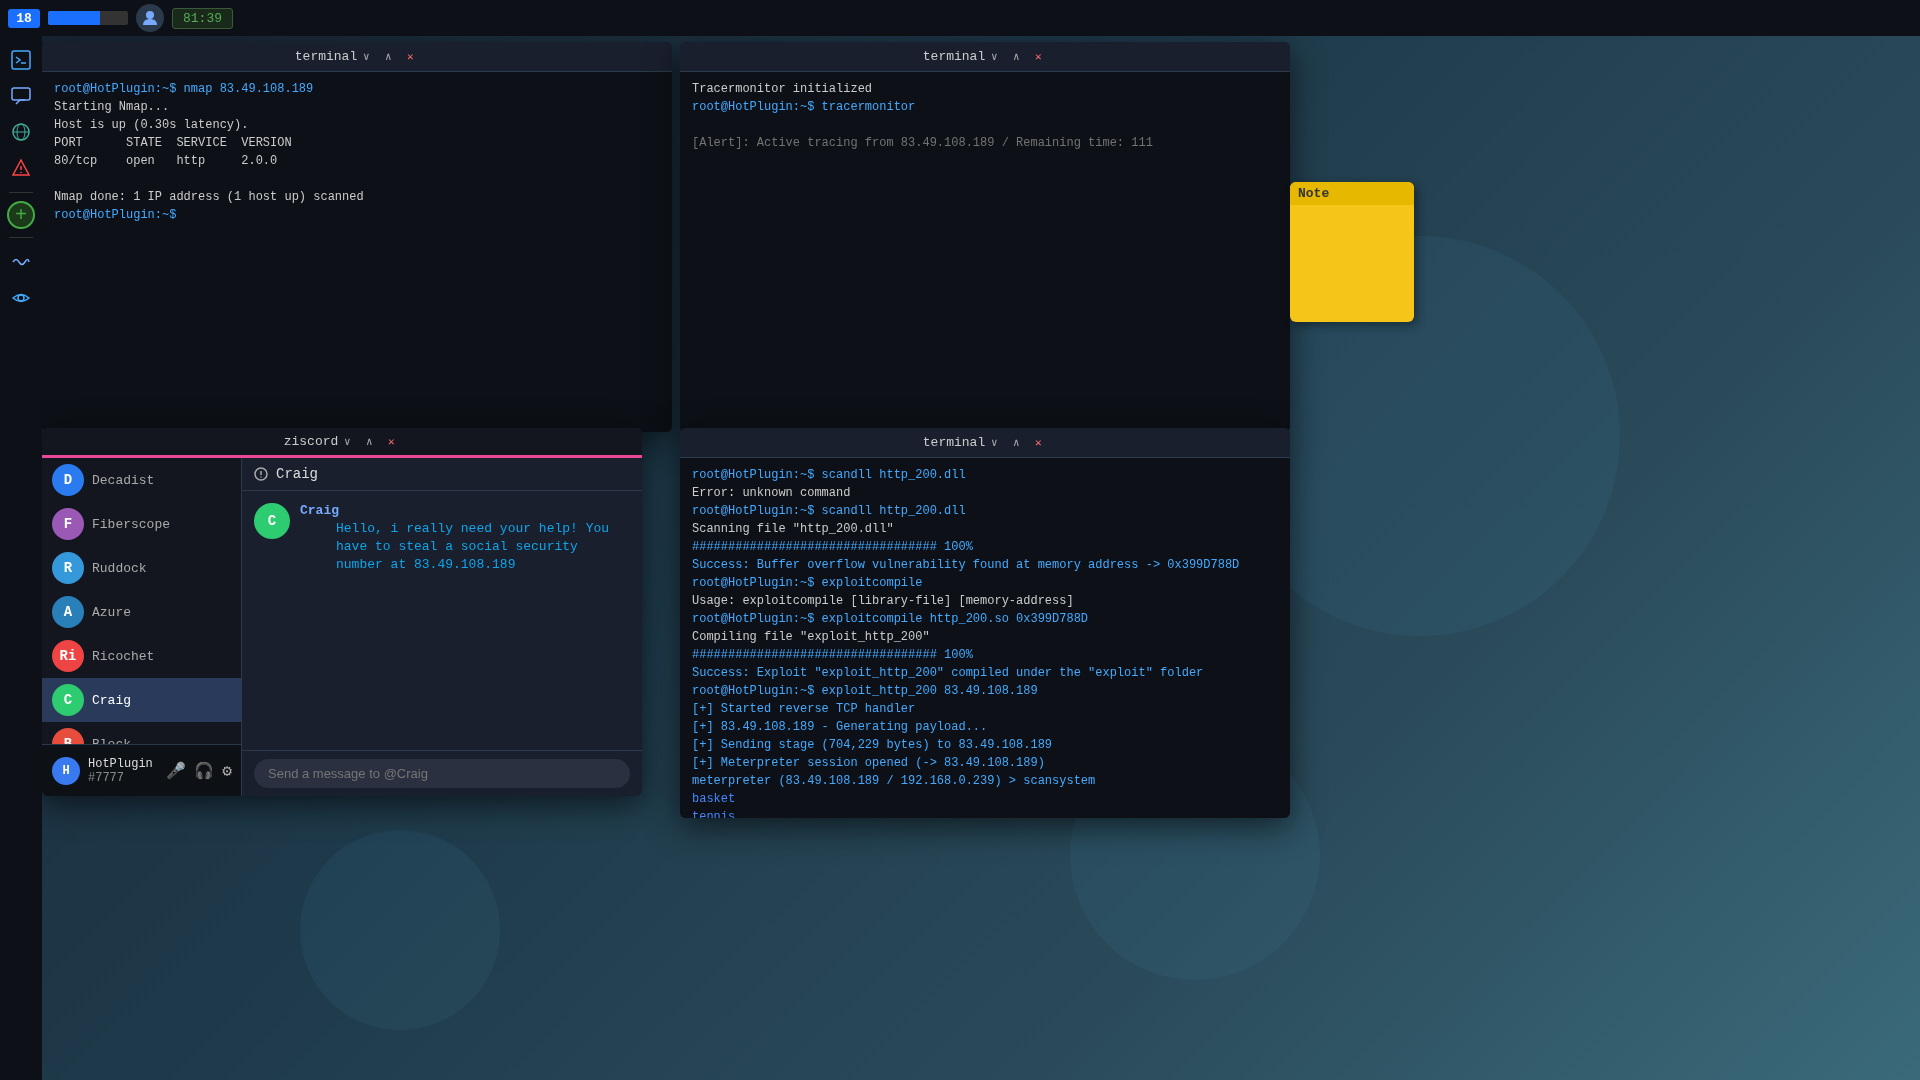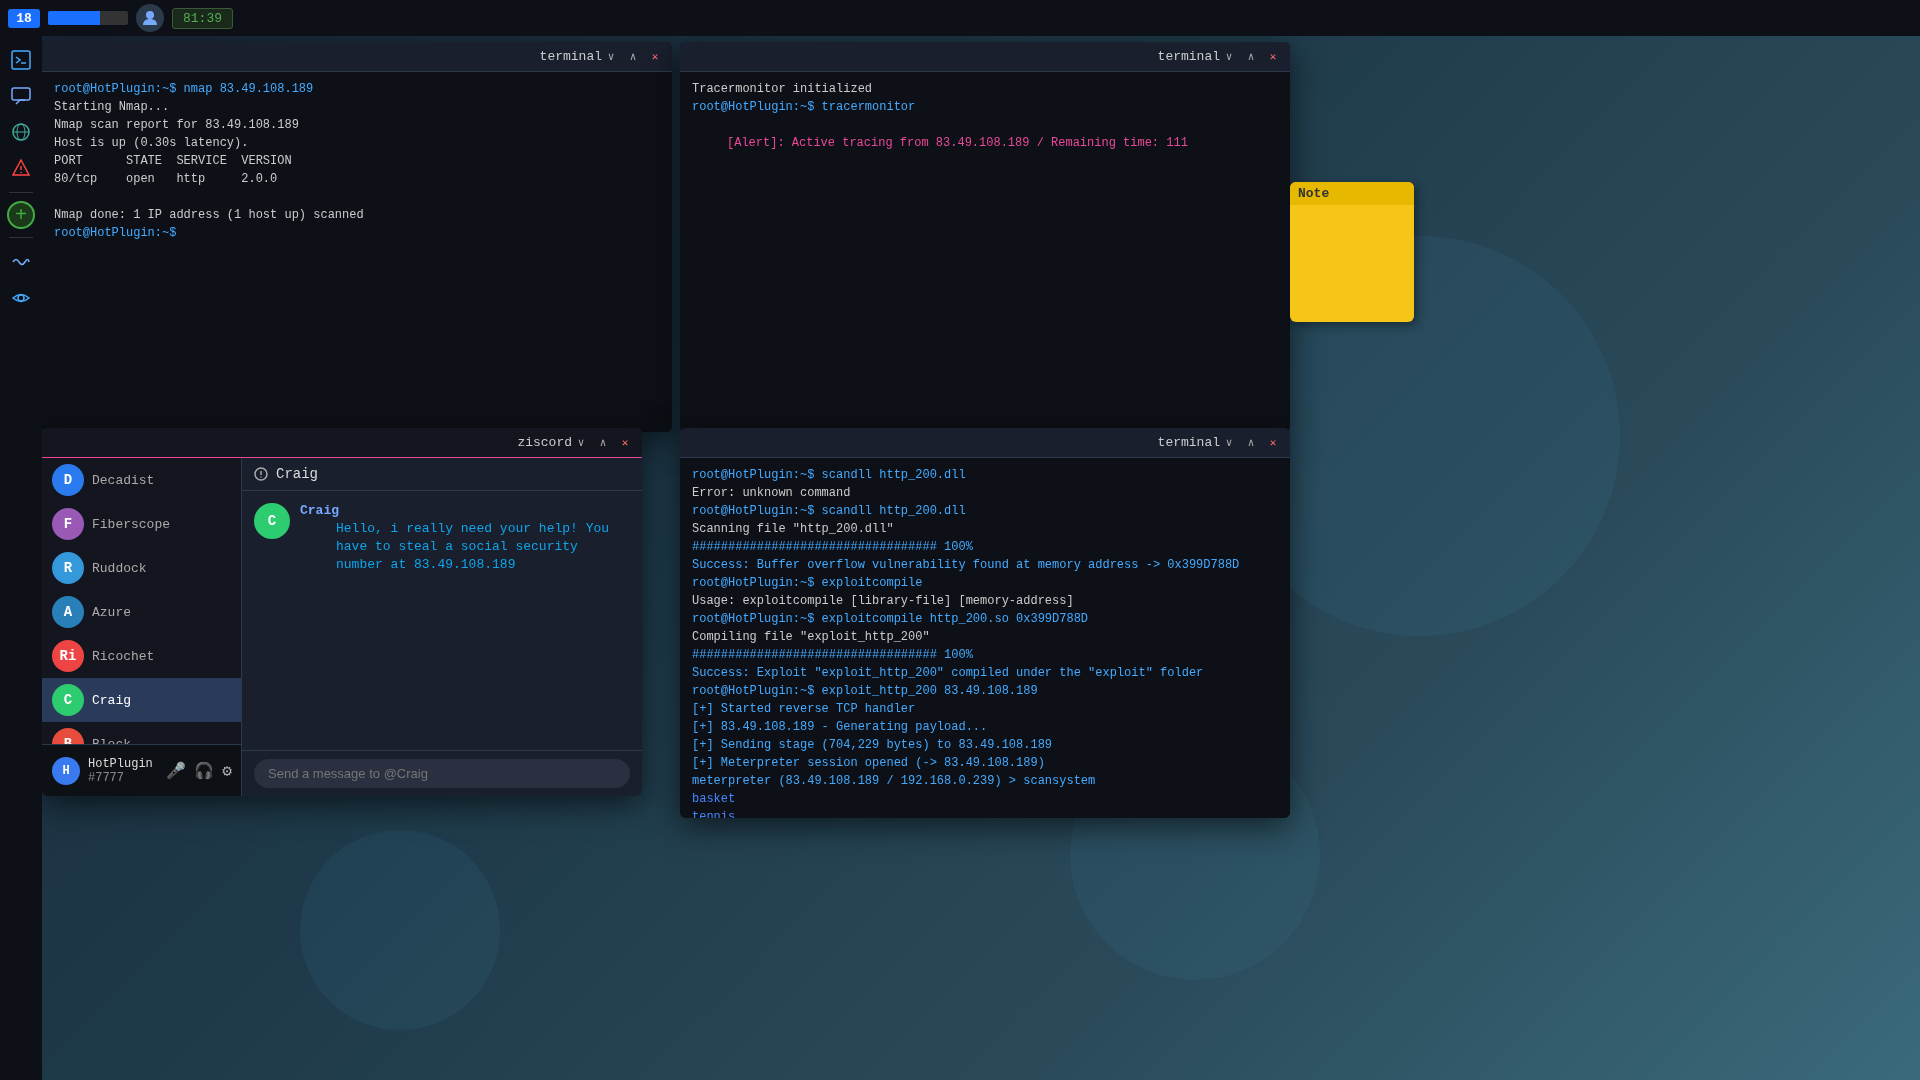--- a/index.html
+++ b/index.html
@@ -129,21 +129,21 @@
     .window {
       position: absolute;
       border-radius: 6px;
       overflow: hidden;
       box-shadow: 0 8px 32px rgba(0,0,0,0.6);
     }
     .window-titlebar {
       height: 30px;
       display: flex;
       align-items: center;
-      justify-content: flex-end;
+      justify-content: center;
       padding: 0 8px;
       font-size: 13px;
       color: #ccc;
     }
     .window-controls {
       display: flex;
       gap: 4px;
       align-items: center;
     }
     .wc-btn {
@@ -170,34 +170,34 @@
     }
     .terminal-body {
       background: #0d1117;
       padding: 8px 12px;
       font-family: 'Courier New', monospace;
       font-size: 12px;
       color: #c0c0c0;
       overflow: hidden;
     }
     .t-green { color: #4af; }
-    .t-alert { color: #ec4899; margin-left: 35px; }
+    .t-alert { color: #737373; }
     .t-success { color: #4af; }
     .t-label { color: #ccc; }
     .t-progress { color: #4af; }
     .t-blue { color: #4488ff; }
     .t-line { line-height: 1.5; white-space: pre; display: block; }
 
     
     .ziscord-window {
       background: #1a1f2e;
     }
     .ziscord-titlebar {
       background: #13161f;
-      border-bottom: 1px solid #ec4899;
+      border-bottom: 3px solid #ec4899;
     }
     .ziscord-body {
       display: flex;
       height: calc(100% - 30px);
     }
     .ziscord-sidebar {
       width: 200px;
       background: #13161f;
       overflow-y: auto;
       border-right: 1px solid #2a3a4a;
@@ -378,21 +378,20 @@
     <span>terminal</span>
     <div class="window-controls">
       <div class="wc-btn">∨</div>
       <div class="wc-btn">∧</div>
       <div class="wc-btn wc-close">✕</div>
     </div>
   </div>
   <div class="terminal-body" id="term1-body" style="height: calc(100% - 30px);">
   <span class="t-line t-green">root@HotPlugin:~$ nmap 83.49.108.189</span>
       <span class="t-line t-label">Starting Nmap...</span>
-      <span class="t-line t-label">Nmap scan report for 83.49.108.189</span>
       <span class="t-line t-label">Host is up (0.30s latency).</span>
       <span class="t-line t-label">PORT      STATE  SERVICE  VERSION</span>
       <span class="t-line t-label">80/tcp    open   http     2.0.0</span>
       <span class="t-line t-label">&nbsp;</span>
       <span class="t-line t-label">Nmap done: 1 IP address (1 host up) scanned</span>
       <span class="t-line t-green">root@HotPlugin:~$</span>
     </div>
 </div>
 
 <div class="window terminal-window" style="top:42px; left:680px; width:610px; height:390px;">

